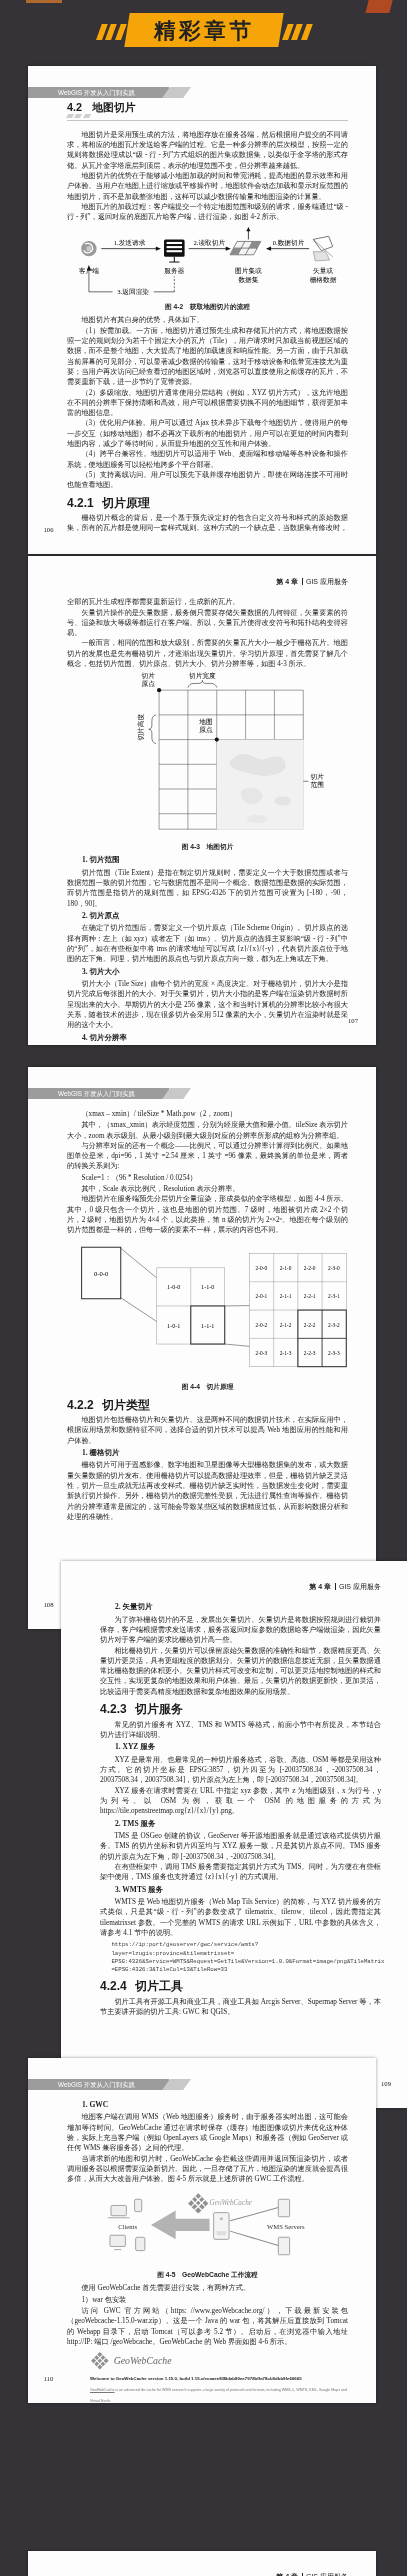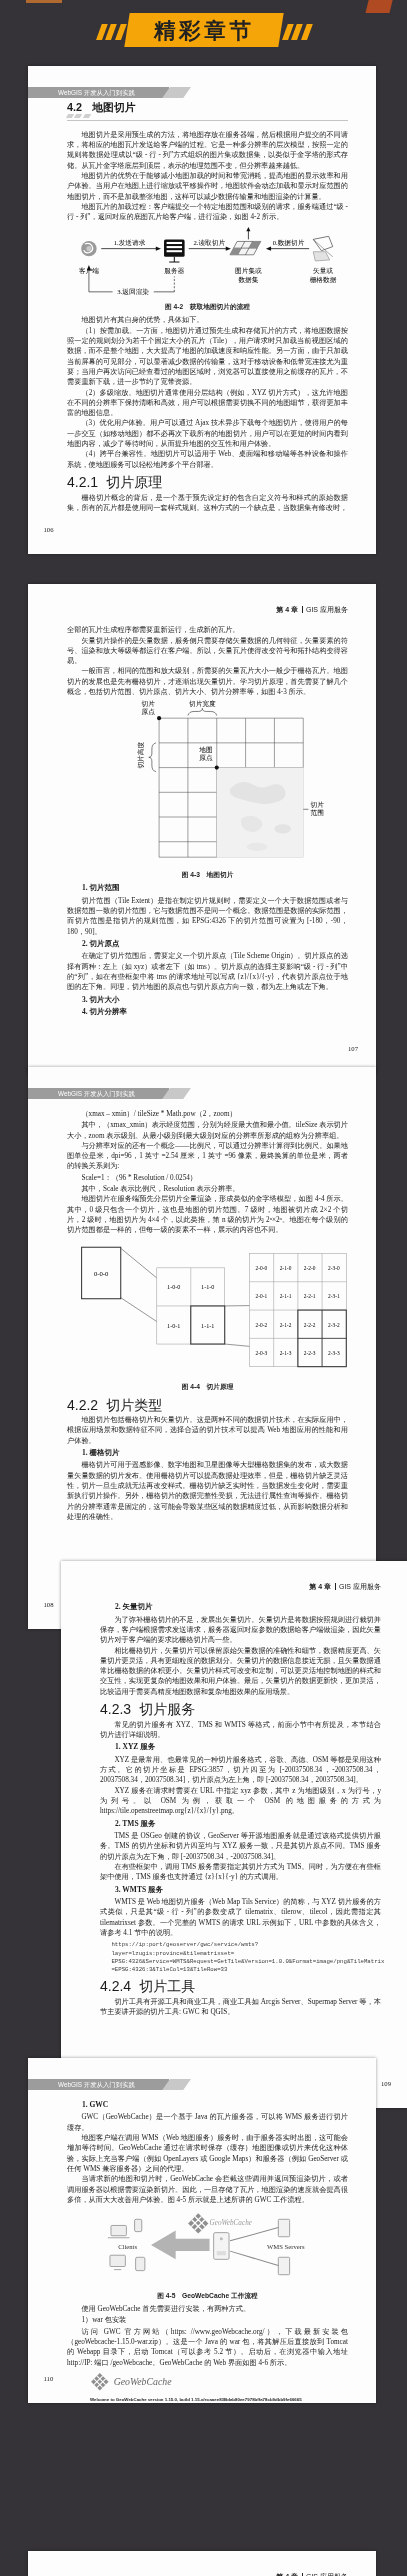--- a/index.html
+++ b/index.html
@@ -11,21 +11,21 @@
   .slash-group{position:absolute;top:24px;display:flex;gap:3.6px;}
   .slash-group .sl{width:5.7px;height:15.5px;background:#f6a509;transform:skewX(-20deg);}
   .banner-plate{position:absolute;left:127px;top:13px;width:154px;height:34px;background:#f6a509;
                 transform:skewX(-9deg);display:flex;align-items:center;justify-content:center;}
   .banner-plate .t{transform:skewX(9deg);font-family:"Liberation Sans",sans-serif;font-weight:900;
                    font-size:21.6px;letter-spacing:3.6px;color:#222;}
   
   .page{position:absolute;left:28px;width:348px;background:#fdfdfd;overflow:hidden;box-shadow:0 0 3.1px rgba(0,0,0,.4);}
   .content{padding:5.2px 28px 0 39px;font-size:7.2px;line-height:10.3px;color:#1b1b1b;text-align:justify;}
   .para{text-indent:2em;margin:0;}
-  .sechead{font-family:"Liberation Sans",sans-serif;font-weight:normal;font-size:14px;margin:7.2px 0 5.2px;text-indent:0;}
+  .sechead{font-family:"Liberation Sans",sans-serif;font-weight:bold;font-size:12px;margin:7.2px 0 5.2px;text-indent:0;}
   .sechead .no{margin-right:8.2px;}
   .subhead{font-weight:bold;font-size:7.5px;margin:2.1px 0;text-indent:2em;}
   .plain-sub{text-indent:2em;margin:1px 0;}
   .figcap{text-align:center;font-family:"Liberation Sans",sans-serif;font-weight:bold;font-size:6.7px;
           margin:2.1px 0 3.1px;text-indent:0;}
   .book-banner{position:absolute;left:0;top:20.6px;height:11.3px;width:111px;background:#9c9c9c;color:#fff;
                font-family:"Liberation Sans",sans-serif;font-size:6.4px;line-height:11.3px;padding-left:30px;}
   .book-banner:after{content:"";position:absolute;right:-17.5px;top:0;width:20.6px;height:11.3px;background:#c8c8c8;
                transform:skewX(-35deg);}
   .chapter-head{text-align:right;font-family:"Liberation Sans",sans-serif;font-size:7px;margin:15.5px 0 10.3px;text-indent:0;}
@@ -154,27 +154,28 @@
           <text x="128" y="132" font-size="13" text-anchor="middle">3.返回渲染</text>
         </svg>
       </div>
       <p class="figcap">图 4-2　获取地图切片的流程</p>
 
       <p class="para">地图切片有其自身的优势，具体如下。</p>
       <p class="para">（1）按需加载。一方面，地图切片通过预先生成和存储瓦片的方式，将地图数据按照一定的规则划分为若干个固定大小的瓦片（Tile），用户请求时只加载当前视图区域的数据，而不是整个地图，大大提高了地图的加载速度和响应性能。另一方面，由于只加载当前屏幕的可见部分，可以显著减少数据的传输量，这对于移动设备和低带宽连接尤为重要；当用户再次访问已经查看过的地图区域时，浏览器可以直接使用之前缓存的瓦片，不需要重新下载，进一步节约了宽带资源。</p>
       <p class="para">（2）多级缩放。地图切片通常使用分层结构（例如，XYZ 切片方式），这允许地图在不同的分辨率下保持清晰和高效，用户可以根据需要切换不同的地图细节，获得更加丰富的地图信息。</p>
       <p class="para">（3）优化用户体验。用户可以通过 Ajax 技术异步下载每个地图切片，使得用户的每一步交互（如移动地图）都不必再次下载所有的地图切片，用户可以在更短的时间内看到地图内容，减少了等待时间，从而提升地图的交互性和用户体验。</p>
       <p class="para">（4）跨平台兼容性。地图切片可以适用于 Web、桌面端和移动端等各种设备和操作系统，使地图服务可以轻松地跨多个平台部署。</p>
+      <p class="para">（5）支持离线访问。用户可以预先下载并缓存地图切片，即使在网络连接不可用时也能查看地图。</p>
       <div class="sechead"><span class="no">4.2.1</span><span>切片原理</span></div>
       <p class="para">栅格切片概念的背后，是一个基于预先设定好的包含自定义符号和样式的原始数据集，所有的瓦片都是使用同一套样式规则。这种方式的一个缺点是，当数据集有修改时，</p>
     </div>
     <div class="pageno pn-left">106</div>
   </div>
 
-  <div class="page" style="top:584px;height:489px;">
+  <div class="page" style="top:556px;height:489px;">
     <div class="content">
       <div class="chapter-head">
         <span class="ch-no">第 4 章</span><span class="ch-sep"></span><span>GIS 应用服务</span>
       </div>
       <p class="para" style="text-indent:0;">全部的瓦片生成程序都需要重新运行，生成新的瓦片。</p>
       <p class="para">矢量切片操作的是矢量数据，服务侧只需要存储矢量数据的几何特征，矢量要素的符号、渲染和放大等级等都运行在客户端。所以，矢量瓦片使得改变符号和拓扑结构变得容易。</p>
       <p class="para">一般而言，相同的范围和放大级别，所需要的矢量瓦片大小一般少于栅格瓦片。地图切片的发展也是先有栅格切片，才逐渐出现矢量切片。学习切片原理，首先需要了解几个概念，包括切片范围、切片原点、切片大小、切片分辨率等，如图 4-3 所示。</p>
 
       <div class="figwrap">
         <svg width="242" height="164" viewBox="0 0 470 318" style="font-size:14px">
@@ -223,20 +224,21 @@
           <text x="434" y="224" font-size="13">范围</text>
         </svg>
       </div>
       <p class="figcap">图 4-3　地图切片</p>
 
       <p class="subhead">1. 切片范围</p>
       <p class="para">切片范围（Tile Extent）是指在制定切片规则时，需要定义一个大于数据范围或者与数据范围一致的切片范围，它与数据范围不是同一个概念。数据范围是数据的实际范围，而切片范围是指切片的规则范围，如 EPSG:4326 下的切片范围可设置为 [-180，-90，180，90]。</p>
       <p class="subhead">2. 切片原点</p>
       <p class="para">在确定了切片范围后，需要定义一个切片原点（Tile Scheme Origin）。切片原点的选择有两种：左上（如 xyz）或者左下（如 tms）。切片原点的选择主要影响“级 - 行 - 列”中的“列”，如在有些框架中将 tms 的请求地址可以写成 {z}/{x}/{-y}，代表切片原点位于地图的左下角。同理，切片地图的原点也与切片原点方向一致，都为左上角或左下角。</p>
       <p class="subhead">3. 切片大小</p>
+      <p class="para">切片大小（Tile Size）由每个切片的宽度 × 高度决定。对于栅格切片，切片大小是指切片完成后每张图片的大小。对于矢量切片，切片大小指的是客户端在渲染切片数据时所呈现出来的大小。早期切片的大小是 256 像素，这个和当时计算机的分辨率比较小有很大关系，随着技术的进步，现在很多切片会采用 512 像素的大小，矢量切片在渲染时就是采用的这个大小。</p>
       <p class="subhead">4. 切片分辨率</p>
 
     </div>
     <div class="pageno pn-right">107</div>
   </div>
 
   <div class="page" style="top:1067px;height:562px;">
     <div class="book-banner">WebGIS 开发从入门到实践</div>
     <div class="content" style="padding-top:41px;">
       <p class="formula">（xmax – xmin）/ tileSize * Math.pow（2，zoom）</p>
@@ -334,21 +336,20 @@
       <div class="sechead"><span class="no">4.2.4</span><span>切片工具</span></div>
       <p class="para">切片工具有开源工具和商业工具，商业工具如 Arcgis Server、Supermap Server 等，本节主要讲开源的切片工具: GWC 和 QGIS。</p>
     </div>
     <div class="pageno pn-right">109</div>
   </div>
 
   <div class="page" style="top:2058px;height:345px;">
     <div class="book-banner">WebGIS 开发从入门到实践</div>
     <div class="content" style="padding-top:40px;">
       <p class="subhead">1. GWC</p>
-      <p class="para">GWC（GeoWebCache）是一个基于 Java 的瓦片服务器，可以将 WMS 服务进行切片缓存。</p>
       <p class="para">地图客户端在调用 WMS（Web 地图服务）服务时，由于服务器实时出图，这可能会增加等待时间。GeoWebCache 通过在请求时保存（缓存）地图图像或切片来优化这种体验，实际上充当客户端（例如 OpenLayers 或 Google Maps）和服务器（例如 GeoServer 或任何 WMS 兼容服务器）之间的代理。</p>
       <p class="para">当请求新的地图和切片时，GeoWebCache 会拦截这些调用并返回预渲染切片，或者调用服务器以根据需要渲染新切片。因此，一旦存储了瓦片，地图渲染的速度就会提高很多倍，从而大大改善用户体验。图 4-5 所示就是上述所讲的 GWC 工作流程。</p>
 
       <div class="figwrap">
         <svg width="222" height="77" viewBox="0 0 430 150" style="font-size:14px">
 
           <g stroke="#8a8a8a" fill="#eee" stroke-width="1.5">
             <rect x="26" y="34" width="30" height="20" rx="2"></rect>
             <line x1="20" y1="58" x2="62" y2="58"></line>
             <rect x="72" y="22" width="14" height="24" rx="3"></rect>

